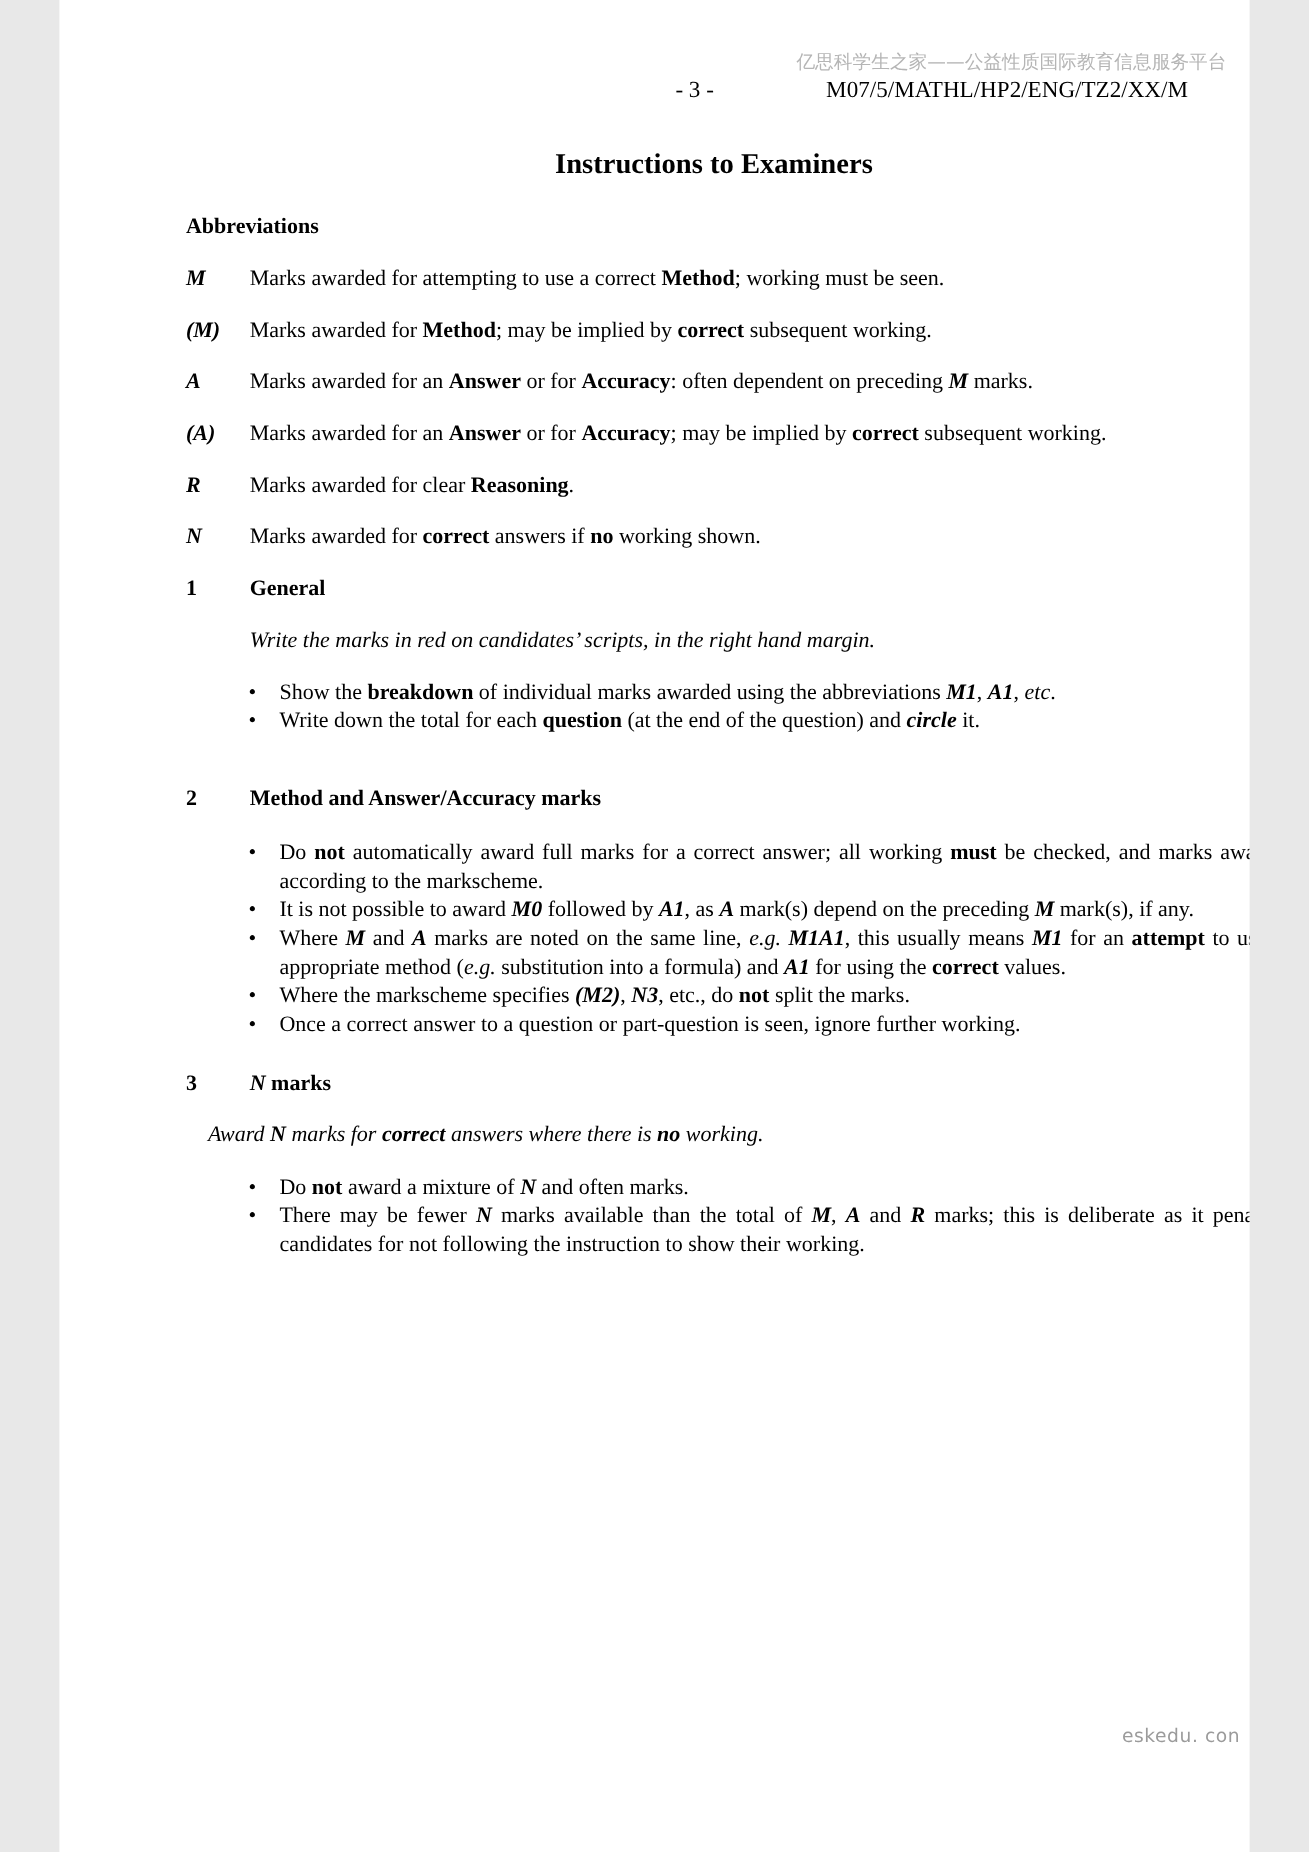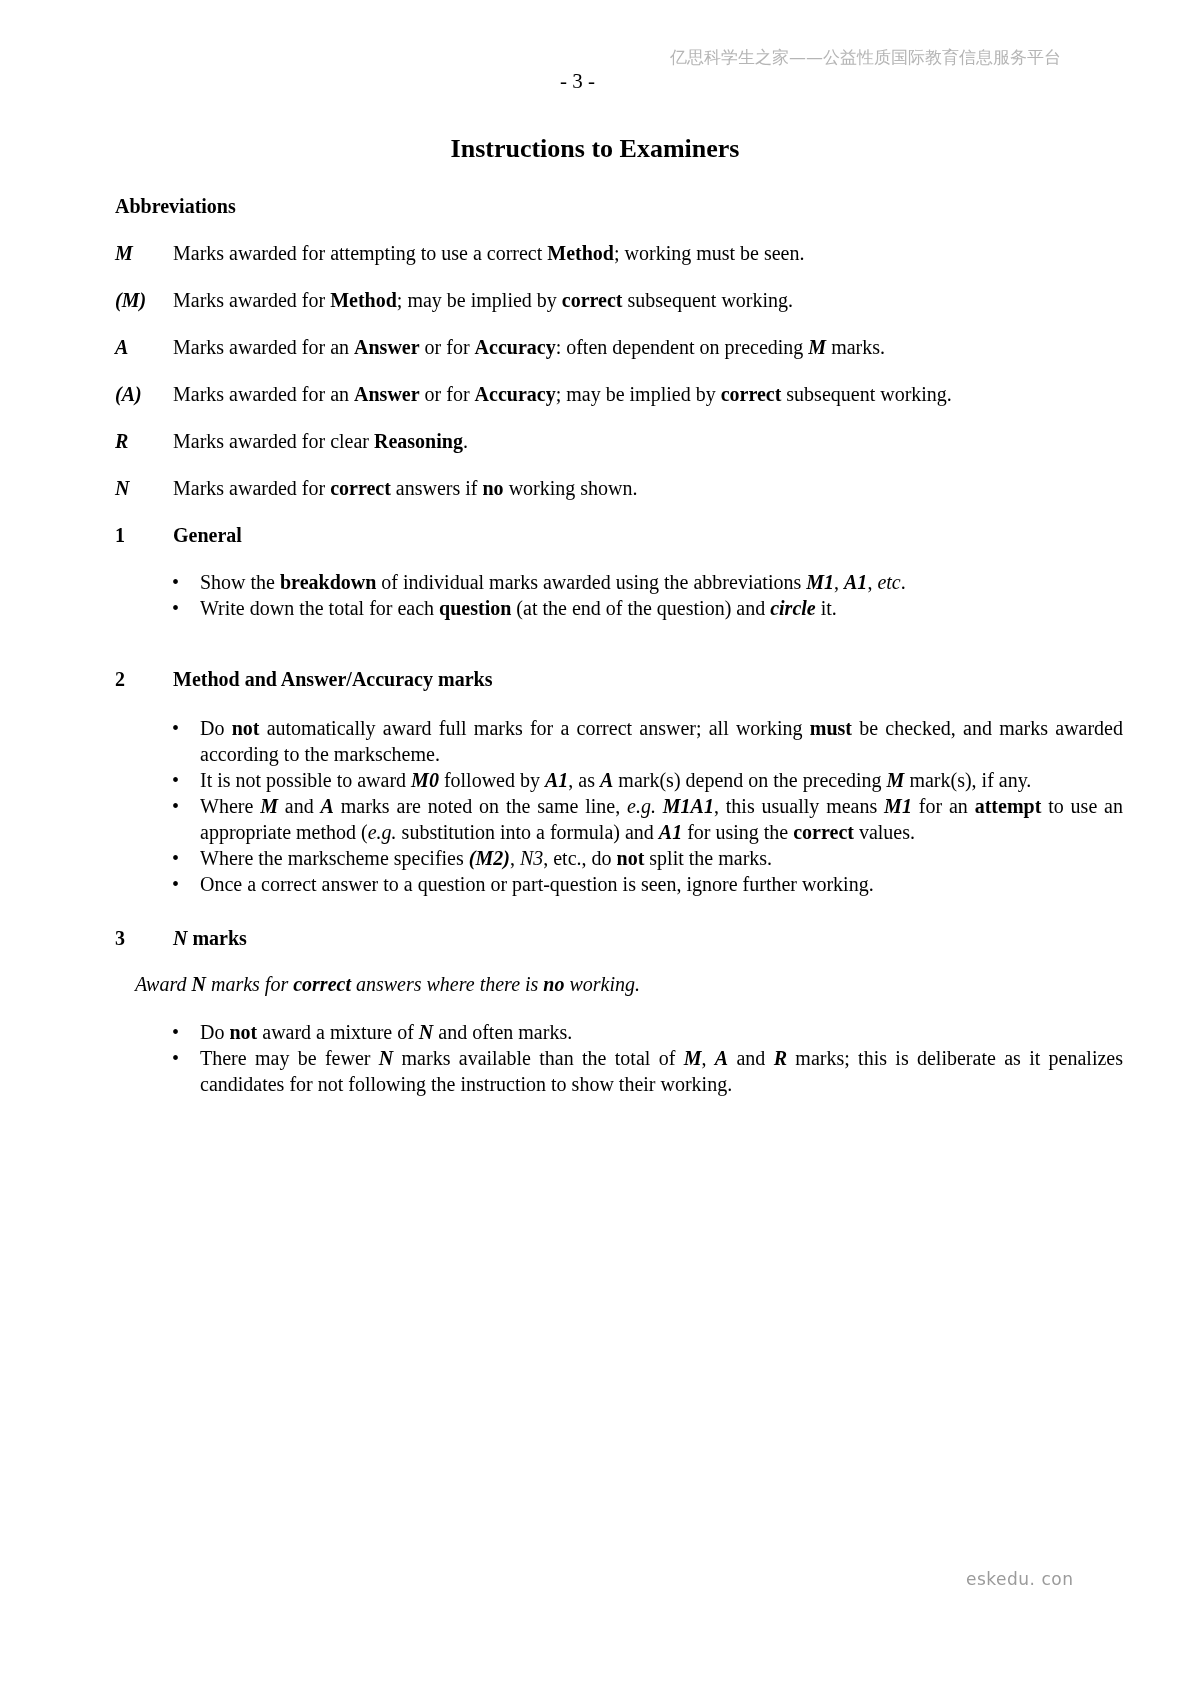--- a/index.html
+++ b/index.html
@@ -1,18 +1,18 @@
 <!DOCTYPE html>
 <html><head>
 <meta charset="utf-8">
 <style>
   html,body { margin:0; padding:0; background:#e8e8e8; }
   .page {
     position:relative;
-    width:1190px; height:1684px;
+    width:1082px; height:1684px;
     margin:0 auto;
     background:#ffffff;
     font-family:"Liberation Serif", serif;
     font-size:20px; line-height:26px;
     color:#000000;
     overflow:hidden;
   }
   
   .watermark {
     position:absolute; top:47px; left:670px;
@@ -65,20 +65,21 @@
     font-size:17px; color:#9b9b9b; letter-spacing:0.5px;
   }
 </style>
 </head>
 <body>
 
 <div class="page">
 
   <div class="watermark">亿思科学生之家——公益性质国际教育信息服务平台</div>
   <div class="page-number">- 3 -</div>
+  <div class="paper-code">M07/5/MATHL/HP2/ENG/TZ2/XX/M</div>
 
   <div class="doc-title">Instructions to Examiners</div>
 
   <div class="body-col">
 
     <div class="h-bold">Abbreviations</div>
 
     <div class="abbr-row">
       <span class="abbr-term">M</span>
       <span class="abbr-def"><span>Marks awarded for attempting to use a correct </span><span style="font-weight: bold;">Method</span><span>; working must be seen.</span></span>
@@ -102,20 +103,21 @@
     <div class="abbr-row">
       <span class="abbr-term">N</span>
       <span class="abbr-def"><span>Marks awarded for </span><span style="font-weight: bold;">correct</span><span> answers if </span><span style="font-weight: bold;">no</span><span> working shown.</span></span>
     </div>
 
 
     <div class="section-head first">
       <span class="sec-num">1</span>
       <span class="sec-title"><span style="font-weight: bold;">General</span></span>
     </div>
+    <div class="sec-intro"><span style="font-style: italic;">Write the marks in red on candidates’ scripts, in the right hand margin.</span></div>
     <div class="bullet-list">
       <div class="bullet-item">
         <span class="bullet-marker">•</span>
         <span class="bullet-text"><span>Show the </span><span style="font-weight: bold;">breakdown</span><span> of individual marks awarded using the abbreviations </span><span style="font-weight: bold; font-style: italic;">M1</span><span>, </span><span style="font-weight: bold; font-style: italic;">A1</span><span>, </span><span style="font-style: italic;">etc</span><span>.</span></span>
       </div>
       <div class="bullet-item">
         <span class="bullet-marker">•</span>
         <span class="bullet-text"><span>Write down the total for each </span><span style="font-weight: bold;">question</span><span> (at the end of the question) and </span><span style="font-weight: bold; font-style: italic;">circle</span><span> it.</span></span>
       </div>
     </div>
@@ -132,21 +134,21 @@
       <div class="bullet-item">
         <span class="bullet-marker">•</span>
         <span class="bullet-text"><span>It is not possible to award </span><span style="font-weight: bold; font-style: italic;">M0</span><span> followed by </span><span style="font-weight: bold; font-style: italic;">A1</span><span>, as </span><span style="font-weight: bold; font-style: italic;">A</span><span> mark(s) depend on the preceding </span><span style="font-weight: bold; font-style: italic;">M</span><span> mark(s), if any.</span></span>
       </div>
       <div class="bullet-item">
         <span class="bullet-marker">•</span>
         <span class="bullet-text"><span>Where </span><span style="font-weight: bold; font-style: italic;">M</span><span> and </span><span style="font-weight: bold; font-style: italic;">A</span><span> marks are noted on the same line, </span><span style="font-style: italic;">e.g.</span><span> </span><span style="font-weight: bold; font-style: italic;">M1A1</span><span>, this usually means </span><span style="font-weight: bold; font-style: italic;">M1</span><span> for an </span><span style="font-weight: bold;">attempt</span><span> to use an appropriate method (</span><span style="font-style: italic;">e.g.</span><span> substitution into a formula) and </span><span style="font-weight: bold; font-style: italic;">A1</span><span> for using the </span><span style="font-weight: bold;">correct</span><span> values.</span></span>
       </div>
       <div class="bullet-item">
         <span class="bullet-marker">•</span>
-        <span class="bullet-text"><span>Where the markscheme specifies </span><span style="font-weight: bold; font-style: italic;">(M2)</span><span>, </span><span style="font-weight: normal; font-style: italic;">N3</span><span>, </span><span style="">etc.</span><span>, do </span><span style="font-weight: bold;">not</span><span> split the marks.</span></span>
+        <span class="bullet-text"><span>Where the markscheme specifies </span><span style="font-weight: bold; font-style: italic;">(M2)</span><span>, </span><span style="font-weight: bold; font-style: italic;">N3</span><span>, </span><span style="">etc.</span><span>, do </span><span style="font-weight: bold;">not</span><span> split the marks.</span></span>
       </div>
       <div class="bullet-item">
         <span class="bullet-marker">•</span>
         <span class="bullet-text"><span>Once a correct answer to a question or part-question is seen, ignore further working.</span></span>
       </div>
     </div>
 
     <div class="section-head third">
       <span class="sec-num">3</span>
       <span class="sec-title"><span style="font-weight: bold; font-style: italic;">N</span><span style="font-weight: bold;"> marks</span></span>

